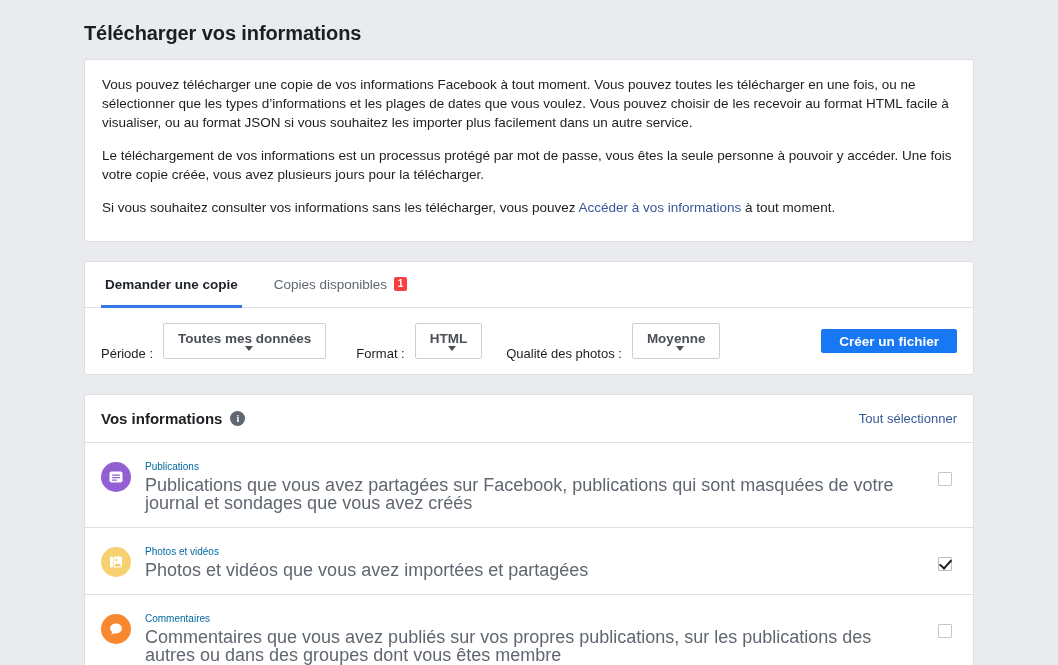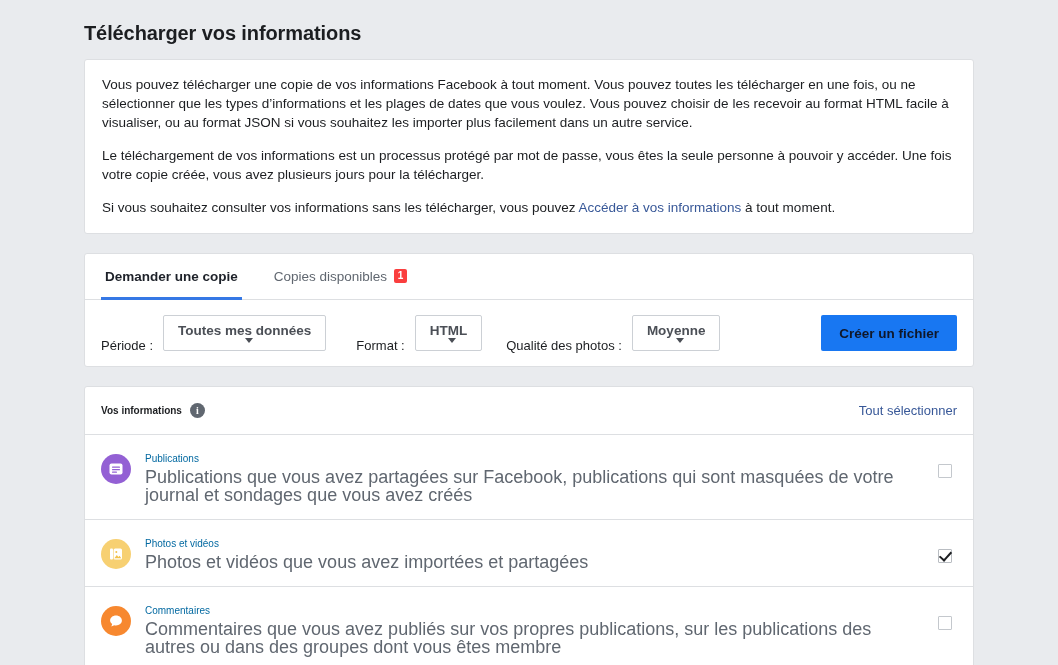--- a/index.html
+++ b/index.html
@@ -38,21 +38,21 @@
   
   .intro {
     padding: 15px 17px 16px 17px;
   }
   .intro p {
     margin: 0 0 14px 0;
     font-size: 13.5px;
     line-height: 19px;
     color: #1c1e21;
   }
-  .intro p:last-child { margin-bottom: 0; }
+  .intro p:last-child { margin-bottom: 8px; }
   .intro a {
     color: #385898;
     text-decoration: none;
   }
 
   
   .panel { margin-top: 19px; }
   .tabs {
     display: flex;
     align-items: stretch;
@@ -125,43 +125,43 @@
     margin-left: 8px;
     width: 0; height: 0;
     border-left: 4.5px solid transparent;
     border-right: 4.5px solid transparent;
     border-top: 5px solid #4b4f56;
   }
   .gap-lg { width: 30px; }
   .gap-md { width: 24px; }
   .spacer { flex: 1; }
   .primary-btn {
-    height: 36px;
+    height: 24px;
     padding: 0 18px;
     background: #1877f2;
-    color: #0f172a;
+    color: #ffffff;
     border: none;
     border-radius: 2px;
     font-size: 13.5px;
     font-weight: bold;
     font-family: "Liberation Sans", sans-serif;
     cursor: pointer;
   }
 
   
   .info-card { margin-top: 19px; }
   .info-head {
     display: flex;
     align-items: center;
     padding: 13px 16px;
     border-bottom: 1px solid #dddfe2;
     height: 48px;
   }
   .info-head-title {
-    font-size: 10px;
+    font-size: 15px;
     font-weight: bold;
     color: #1c1e21;
   }
   .info-icon {
     display: inline-flex;
     align-items: center;
     justify-content: center;
     width: 15px; height: 15px;
     border-radius: 50%;
     background: #606770;

